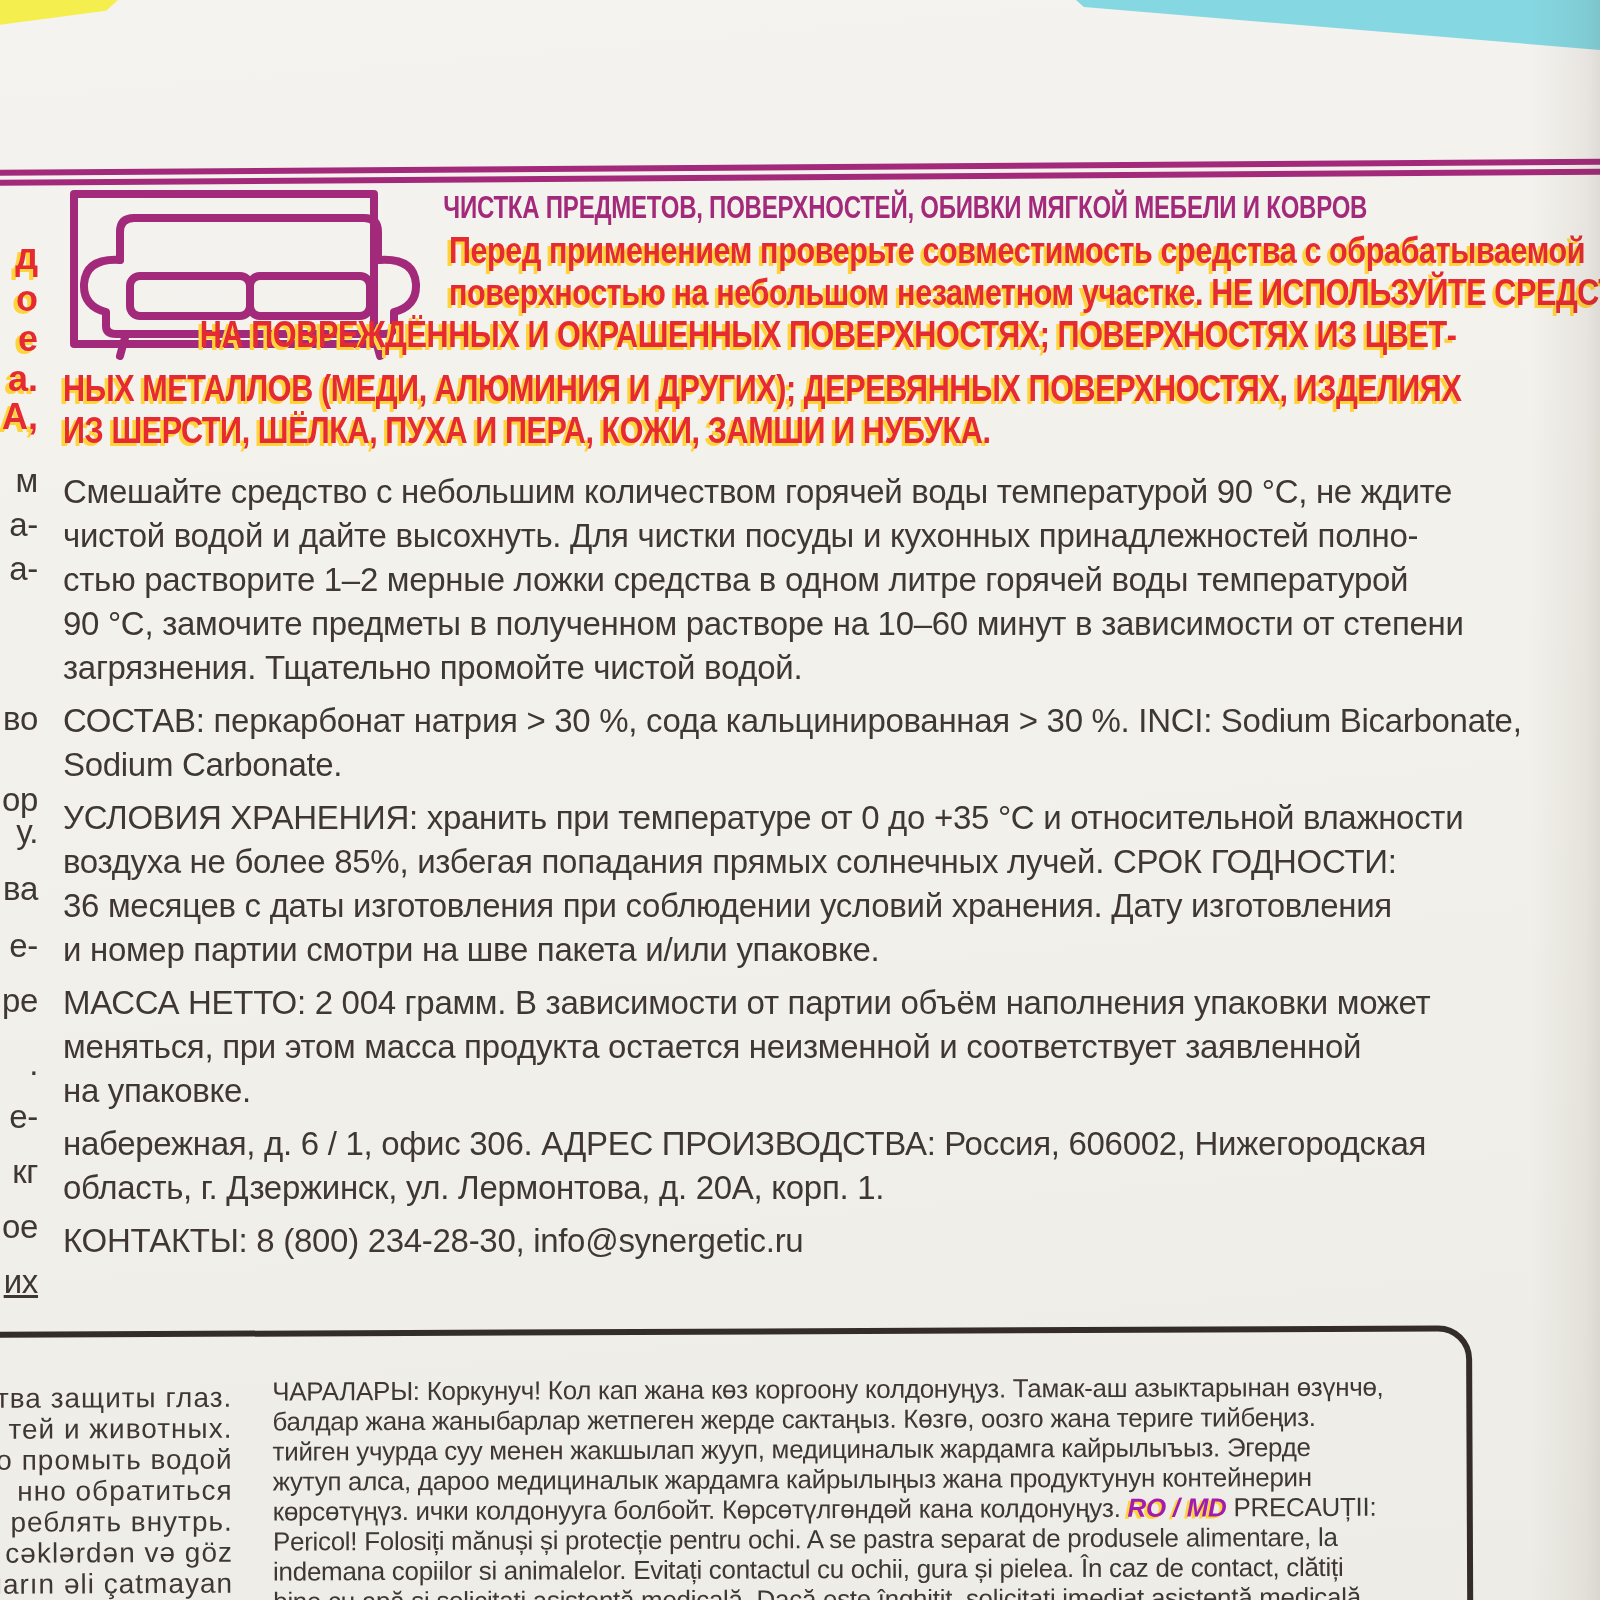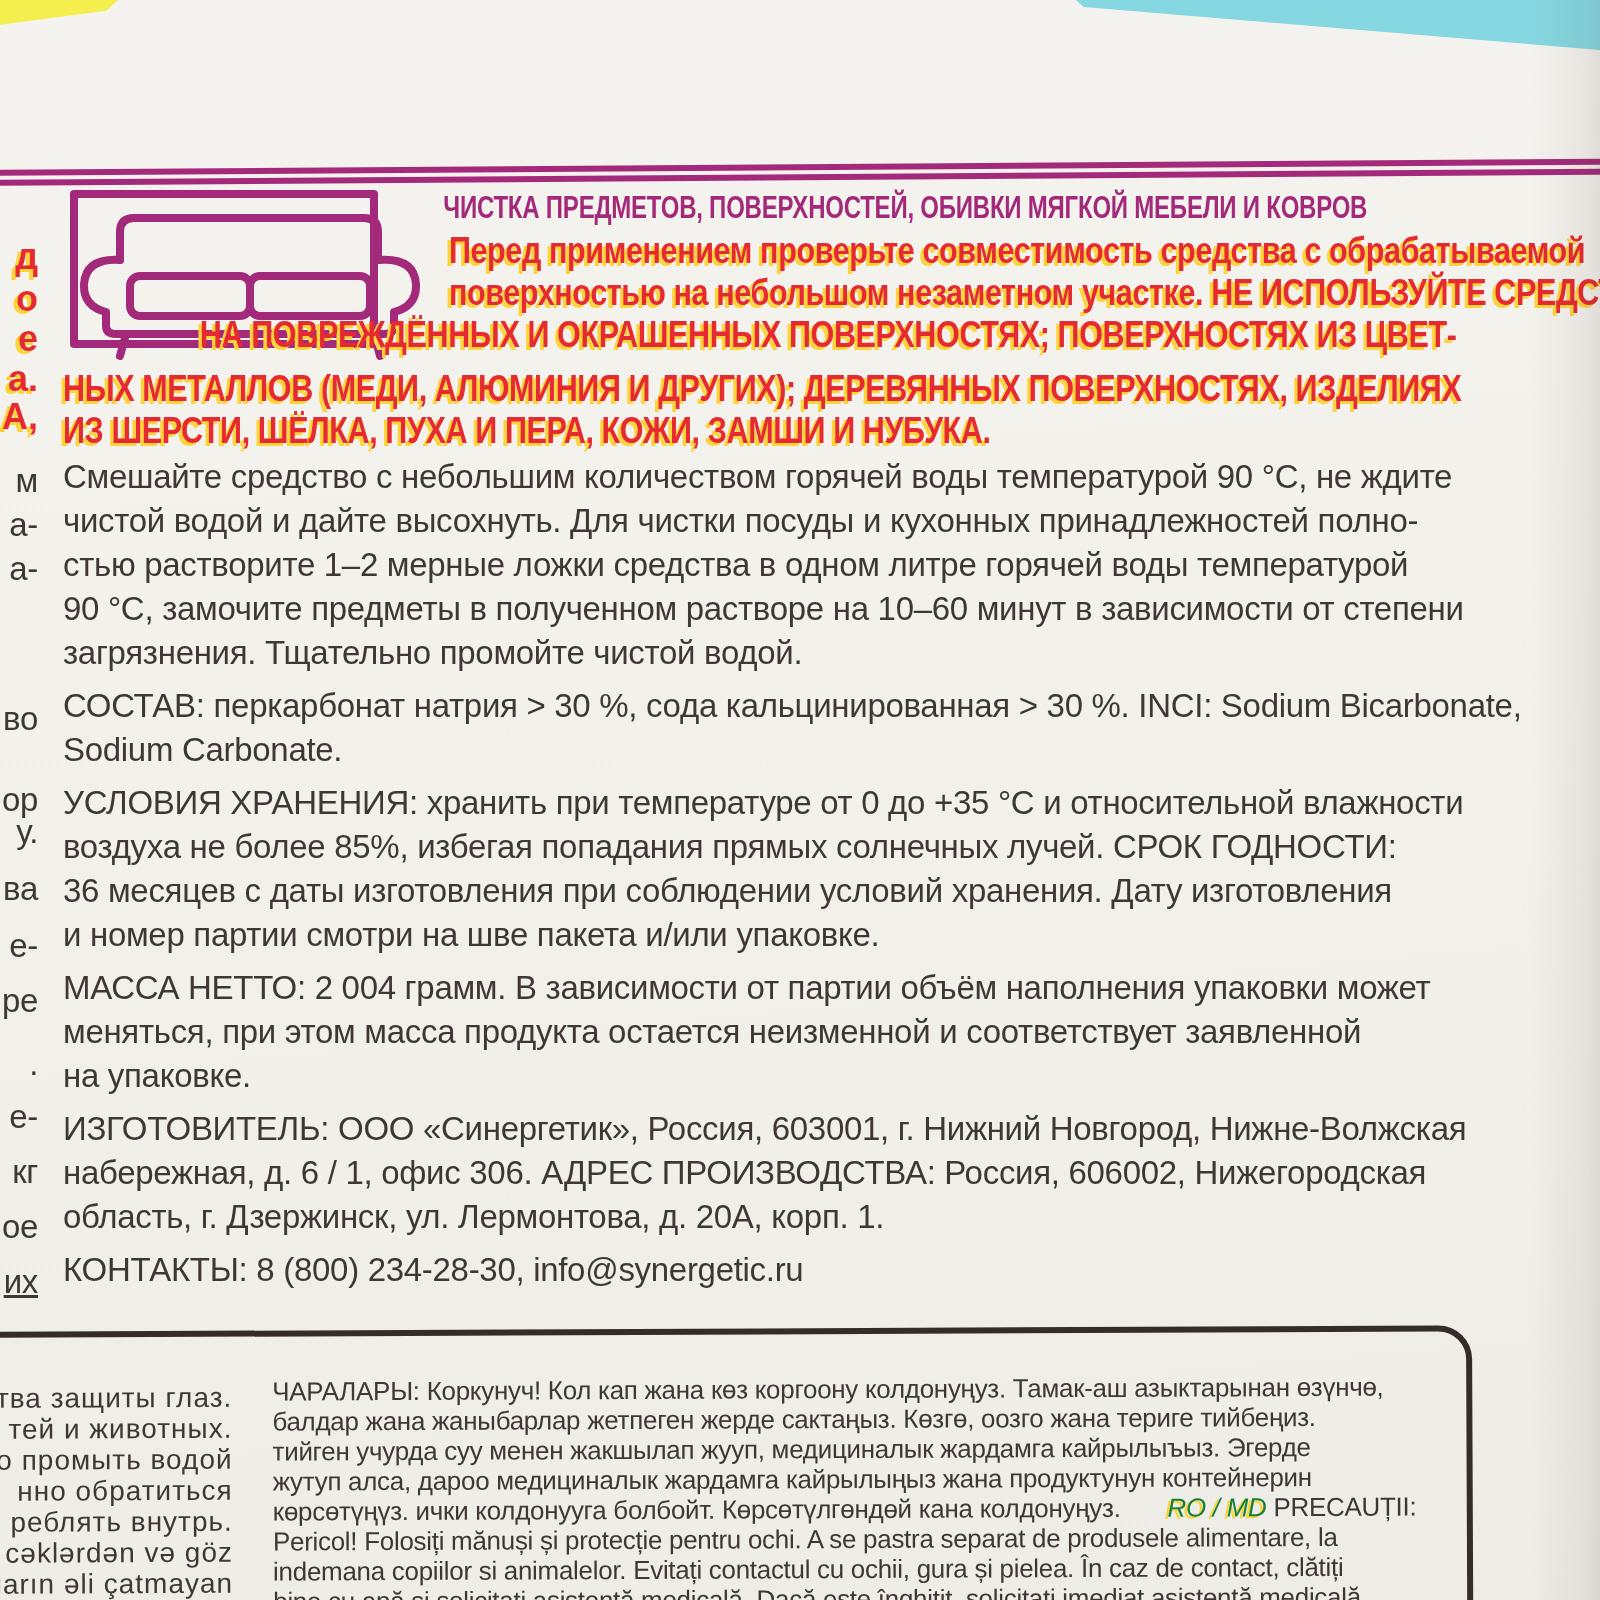--- a/index.html
+++ b/index.html
@@ -29,38 +29,38 @@
     color:#a32a7a;white-space:nowrap;padding-left:507px;
     transform:scaleX(.75);transform-origin:0 50%;letter-spacing:-.3px;}
   .warn-lines .ln{font-weight:bold;font-size:36px;line-height:42px;height:42px;
     color:#e52a31;white-space:nowrap;letter-spacing:-.5px;
     text-shadow:-4px 3px 0 #ffd43a;
     transform:scaleX(.85);transform-origin:0 50%;}
   .warn-lines .ln:nth-child(1),.warn-lines .ln:nth-child(2){padding-left:454px;}
   .warn-lines .ln:nth-child(3){padding-left:161px;}
   .warn-lines .ln:nth-child(4){margin-top:12px;}
 
-  .body-block{position:absolute;left:63px;top:455px;width:1510px;}
+  .body-block{position:absolute;left:63px;top:470px;width:1510px;}
   .body-block .para{margin-bottom:9px;}
   .body-block .ln{font-size:33px;line-height:44px;white-space:nowrap;letter-spacing:-.3px;}
 
   .edge-frags span{position:absolute;right:2px;white-space:nowrap;}
   .edge-red{position:absolute;left:0;top:0;width:40px;height:450px;}
   .edge-red span{font-weight:bold;font-size:36px;color:#e52a31;text-shadow:-4px 3px 0 #ffd43a;}
   .edge-black{position:absolute;left:0;top:0;width:40px;height:1330px;}
   .edge-black span{font-size:33px;color:#3f3733;letter-spacing:-.3px;}
 
   .bottom-box{position:absolute;left:-60px;top:1332px;width:1520px;height:330px;
     border:6px solid #332c29;border-top-right-radius:34px;
     transform:rotate(-.25deg);transform-origin:0 0;}
   .bb-left{position:absolute;left:0;top:45px;width:286px;text-align:right;}
   .bb-left .ln{font-size:28px;line-height:31px;white-space:nowrap;letter-spacing:1px;}
   .bb-right{position:absolute;left:326px;top:40px;width:1190px;}
   .bb-right .ln,.bb-right .mixline{font-size:26px;line-height:30px;white-space:nowrap;letter-spacing:-.3px;}
-  .romd-badge{font-weight:normal;color:#15803d;text-shadow:-3px 2px 0 #ffd43a;font-style:italic;margin-left:40px;}
+  .romd-badge{font-weight:bold;color:#a21caf;text-shadow:-3px 2px 0 #ffd43a;font-style:italic;}
 </style>
 </head>
 <body>
 
 <div class="corner corner-yellow"></div>
 <div class="corner corner-cyan"></div>
 
 <div class="top-rule">
   <div class="bar"></div>
   <div class="gap"></div>
@@ -109,21 +109,20 @@
       <div class="ln">воздуха не более 85%, избегая попадания прямых солнечных лучей. СРОК ГОДНОСТИ:</div>
       <div class="ln">36 месяцев с даты изготовления при соблюдении условий хранения. Дату изготовления</div>
       <div class="ln">и номер партии смотри на шве пакета и/или упаковке.</div>
     </div>
   <div class="para">
       <div class="ln">МАССА НЕТТО: 2 004 грамм. В зависимости от партии объём наполнения упаковки может</div>
       <div class="ln">меняться, при этом масса продукта остается неизменной и соответствует заявленной</div>
       <div class="ln">на упаковке.</div>
     </div>
   <div class="para">
-      <div class="ln">ИЗГОТОВИТЕЛЬ: ООО «Синергетик», Россия, 603001, г. Нижний Новгород, Нижне-Волжская</div>
       <div class="ln">набережная, д. 6 / 1, офис 306. АДРЕС ПРОИЗВОДСТВА: Россия, 606002, Нижегородская</div>
       <div class="ln">область, г. Дзержинск, ул. Лермонтова, д. 20А, корп. 1.</div>
     </div>
   <div class="para">
     <div class="ln">КОНТАКТЫ: 8 (800) 234-28-30, info@synergetic.ru</div>
   </div>
 </div>
 
 <div class="edge-frags edge-red">
     <span style="top: 236px;">д</span>

